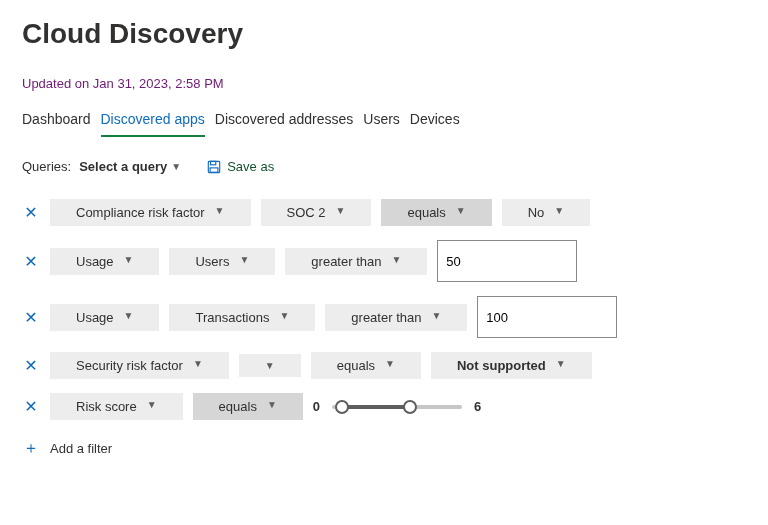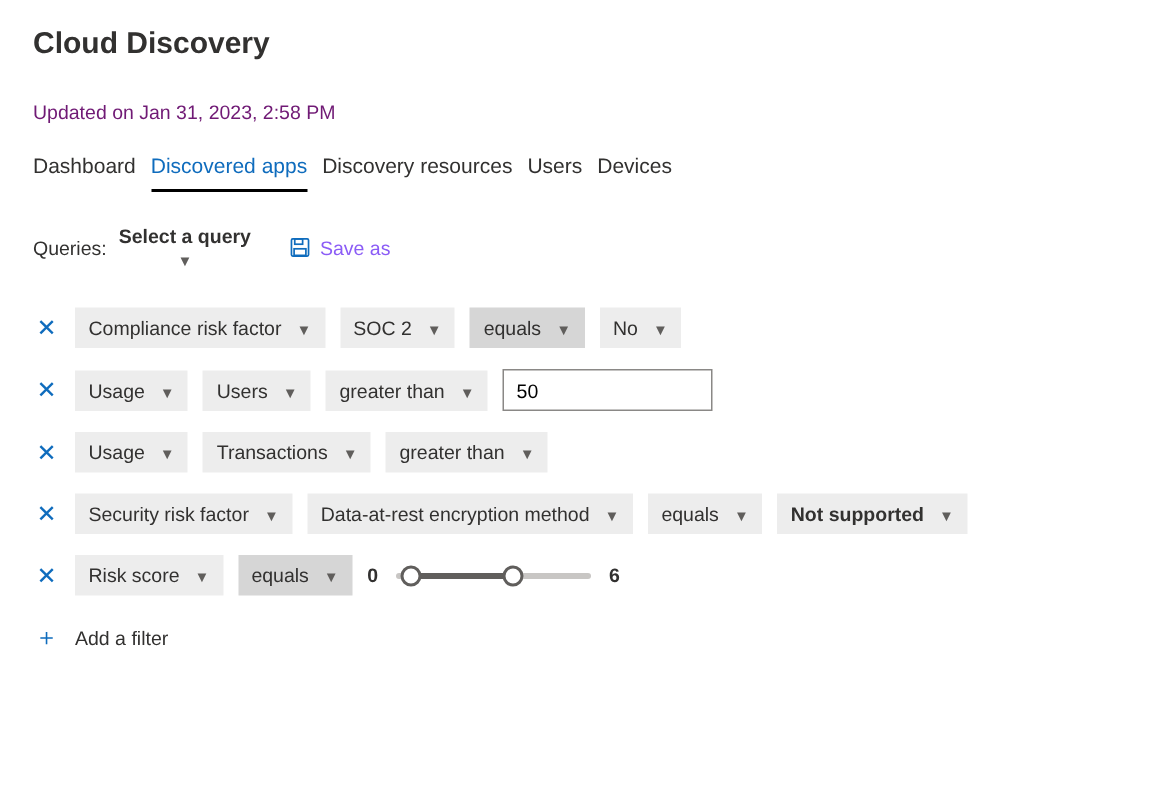--- a/index.html
+++ b/index.html
@@ -5,21 +5,21 @@
   * { box-sizing: border-box; }
   body {
     margin: 0;
     font-family: "Segoe UI", -apple-system, sans-serif;
     color: #323130;
     background: #fff;
     width: 768px;
     padding: 18px 22px;
   }
   h1 {
-    font-size: 20px;
+    font-size: 28px;
     font-weight: 700;
     margin: 0 0 26px 0;
   }
   .updated {
     font-size: 13px;
     color: #701a75;
     margin-bottom: 14px;
   }
   .tabs {
     display: flex;
@@ -28,42 +28,41 @@
     margin-bottom: 22px;
   }
   .tab {
     font-size: 14px;
     color: #323130;
     padding: 6px 0 8px 0;
     cursor: pointer;
   }
   .tab.active {
     color: #0f6cbd;
-    border-bottom: 2px solid #000000;
+    border-bottom: 2px solid #15803d;
     font-weight: 400;
   }
   .queries-row {
     display: flex;
     align-items: center;
     gap: 8px;
     font-size: 13px;
     margin-bottom: 25px;
   }
   .queries-label { color: #323130; }
   .query-select {
     font-weight: 700;
     display: inline-flex;
     align-items: center;
     gap: 4px;
     cursor: pointer;
-    flex-direction: column;
   }
   .save-as {
     margin-left: 18px;
-    color: #8b5cf6;
+    color: #14532d;
     display: inline-flex;
     align-items: center;
     gap: 6px;
     cursor: pointer;
     font-size: 13px;
   }
   .filter-rows { display: flex; flex-direction: column; gap: 14px; }
   .filter-row {
     display: flex;
     align-items: center;
@@ -75,41 +74,41 @@
     width: 18px;
     cursor: pointer;
     display: inline-flex;
     align-items: center;
     justify-content: center;
   }
   .chip {
     background: #ededed;
     color: #323130;
     font-size: 13px;
-    padding: 6px 9px;
-    display: inline-flex;
-    align-items: flex-end;
+    padding: 6px 26px;
+    display: inline-flex;
+    align-items: flex-start;
     gap: 10px;
     cursor: pointer;
     white-space: nowrap;
   }
   .chip.dark {
     background: #d6d6d6;
   }
   .chev {
     font-size: 10px;
     color: #605e5c;
   }
   input.text-input {
     font-family: inherit;
     font-size: 13px;
     padding: 5px 8px;
     border: 1px solid #8a8886;
     width: 140px;
-    height: 28px;
+    height: 42px;
   }
   .add-filter {
     margin-top: 18px;
     display: inline-flex;
     align-items: center;
     gap: 10px;
     color: #323130;
     font-size: 13px;
     cursor: pointer;
   }
@@ -162,21 +161,21 @@
 
 
 
 <h1>Cloud Discovery</h1>
 
 <div class="updated">Updated on Jan 31, 2023, 2:58 PM</div>
 
 <div class="tabs" id="tabs">
     <div class="tab">Dashboard</div>
     <div class="tab active">Discovered apps</div>
-    <div class="tab">Discovery resources</div>
+    <div class="tab">Discovered addresses</div>
     <div class="tab">Users</div>
     <div class="tab">Devices</div>
   </div>
 
 <div class="queries-row">
   <span class="queries-label">Queries:</span>
   <span class="query-select">
     <span>Select a query</span>
     <span class="chev">▼</span>
   </span>
@@ -233,29 +232,29 @@
         <span class="chev">▼</span>
       </span>
       <span class="chip ">
         <span>Transactions</span>
         <span class="chev">▼</span>
       </span>
       <span class="chip ">
         <span>greater than</span>
         <span class="chev">▼</span>
       </span>
+      <input class="text-input" value="100" style="">
     </div>
     <div class="filter-row">
       <span class="remove-x">✕</span>
       <span class="chip ">
         <span>Security risk factor</span>
         <span class="chev">▼</span>
       </span>
       <span class="chip ">
-        <span>Data-at-rest encryption method</span>
         <span class="chev">▼</span>
       </span>
       <span class="chip ">
         <span>equals</span>
         <span class="chev">▼</span>
       </span>
       <span class="chip ">
         <span style="font-weight:700">Not supported</span>
         <span class="chev">▼</span>
       </span>

